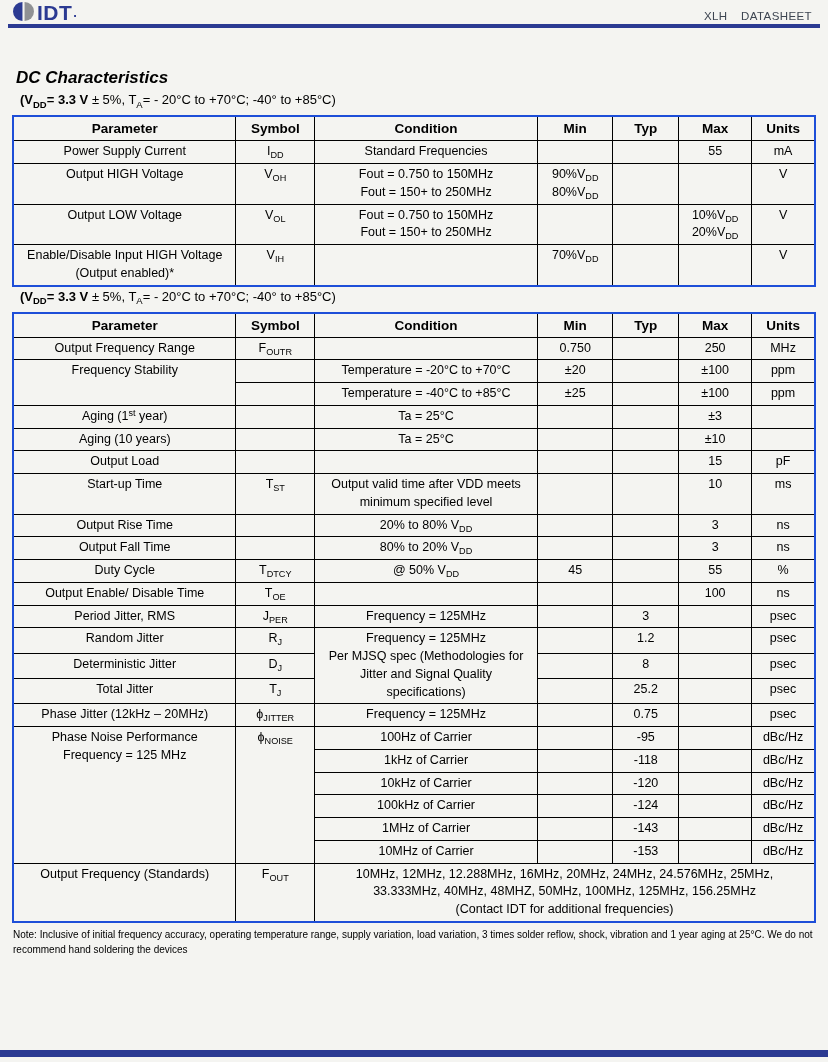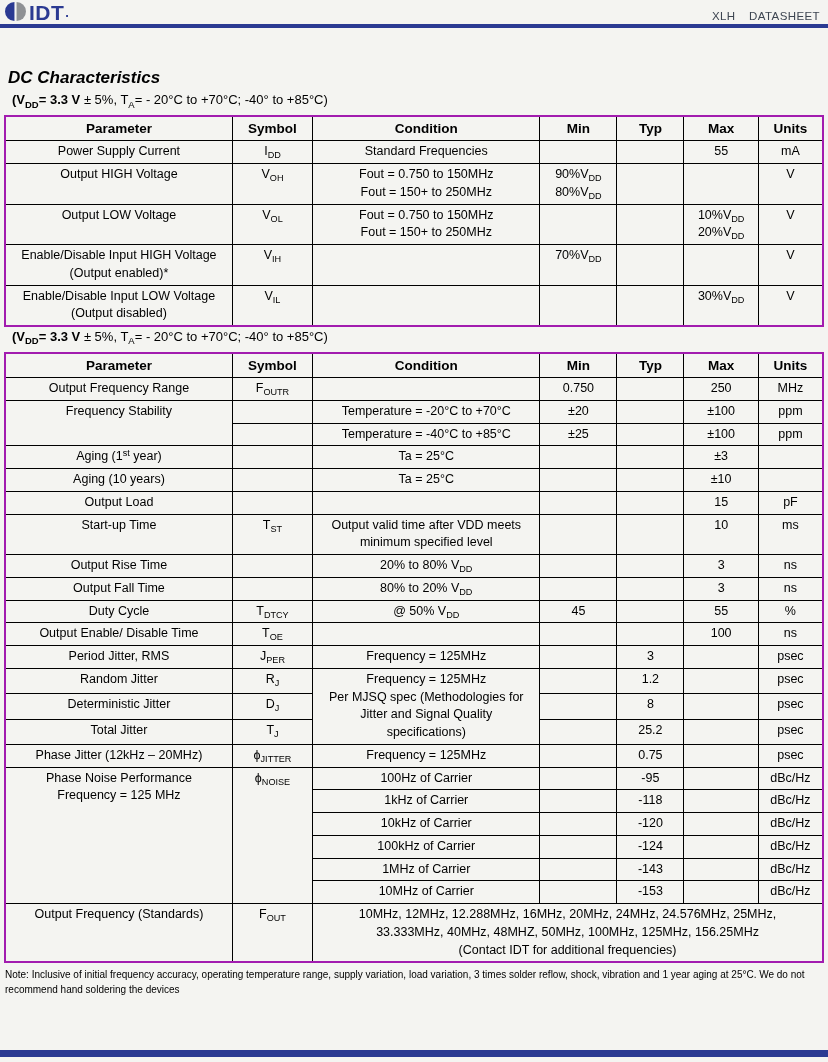--- a/index.html
+++ b/index.html
@@ -11,21 +11,21 @@
   *{box-sizing:border-box;}
   html,body{margin:0;padding:0;}
   body{
     position:relative;
     width:828px;height:1062px;
     background:var(--page-bg);
     font-family:"Liberation Sans",sans-serif;
     color:#000;
     overflow:hidden;
   }
-  .page{padding:0 4px;}
+  .page{padding:0 12px;}
   
   header{display:flex;justify-content:space-between;align-items:flex-end;height:22px;padding:3px 4px 0 1px;}
   .logo{display:flex;align-items:flex-end;gap:3px;line-height:1;}
   .logo svg{display:block;}
   .logo-text{font-weight:bold;font-size:21px;letter-spacing:.5px;color:var(--brand-blue);line-height:.85;}
   .logo-dot{font-weight:bold;font-size:13px;color:var(--brand-blue);line-height:1.4;margin-left:-2px;}
   .doc-title{font-size:11.5px;color:var(--doc-title);letter-spacing:.4px;}
   .doc-title span + span{margin-left:10px;}
   .rule{background:var(--brand-blue);}
   .top-rule{height:4px;margin:2px -4px 0 -4px;}
@@ -33,21 +33,21 @@
   
   h2{font-size:17px;margin:4px;line-height:1.2;font-style:italic;}
   .sec-dc h2{margin-top:40px;}
   .sec-ac h2{margin-top:19px;}
   .subtitle{font-size:13px;margin:2px 0 8px 8px;}
   .subtitle b{font-weight:bold;}
   sub{font-size:73%;line-height:0;position:relative;top:.33em;vertical-align:baseline;}
   sup{font-size:73%;line-height:0;position:relative;top:-.45em;vertical-align:baseline;}
   sub.b{font-weight:bold;}
   
-  table.spec{width:100%;border-collapse:collapse;table-layout:fixed;border:2px solid #a21caf;}
+  table.spec{width:100%;border-collapse:collapse;table-layout:fixed;border:2px solid #1d4ed8;}
   table.spec th{border:1px solid #000;font-size:13.5px;font-weight:bold;text-align:center;vertical-align:middle;padding:4px 3px;height:24px;}
   table.spec td{border:1px solid #000;font-size:12.5px;text-align:center;vertical-align:top;padding:2px 6px;line-height:1.42;}
   table.spec td.left{text-align:center;}
   .footnote{font-size:9.5px;margin:5px 0 0 1px;}
   .note{font-size:10px;line-height:1.5;margin:4px 0 0 1px;padding-right:2px;}
 </style>
 </head>
 <body>
 
 <div class="page">
@@ -124,29 +124,20 @@
           </tr>
           <tr>
             <td class="left"><span>Enable/Disable Input HIGH Voltage</span><br><span>(Output enabled)*</span></td>
             <td><span>V</span><sub>IH</sub></td>
             <td></td>
             <td><span>70%V</span><sub>DD</sub></td>
             <td></td>
             <td></td>
             <td><span>V</span></td>
           </tr>
-          <tr>
-            <td class="left"><span>Enable/Disable Input LOW Voltage</span><br><span>(Output disabled)</span></td>
-            <td><span>V</span><sub>IL</sub></td>
-            <td></td>
-            <td></td>
-            <td></td>
-            <td><span>30%V</span><sub>DD</sub></td>
-            <td><span>V</span></td>
-          </tr>
         </tbody>
       </table>
   </section>
 
   <section class="sec-ac">
     <p class="subtitle"><b>(V</b><sub class="b">DD</sub><b>= 3.3 V</b><span> ± 5%, T</span><sub>A</sub><span>= - 20°C to +70°C; -40° to +85°C)</span></p>
     <table class="spec">
         <colgroup>
           <col style="width: 27.8%;">
           <col style="width: 9.8%;">

